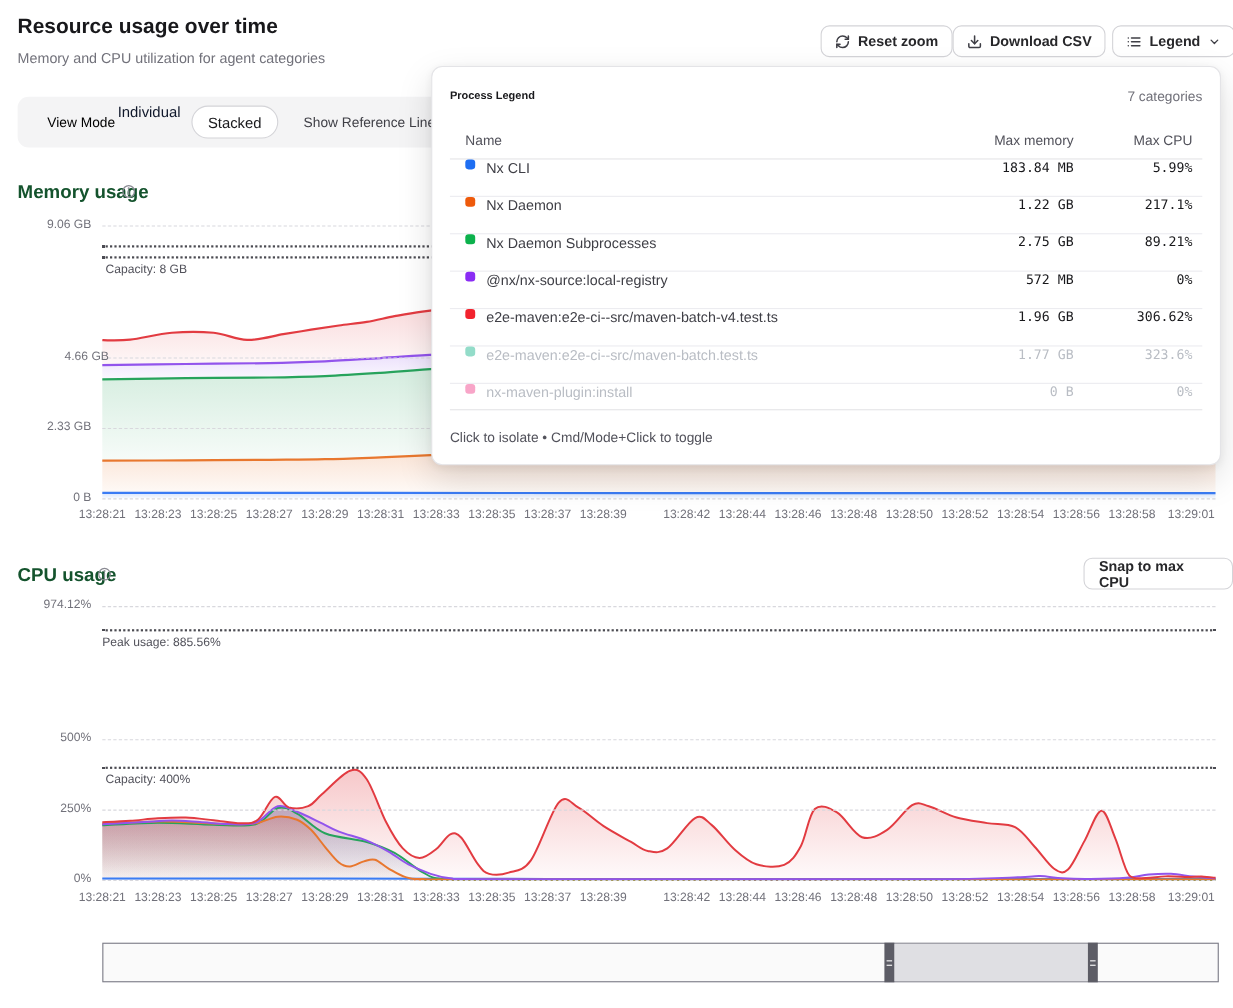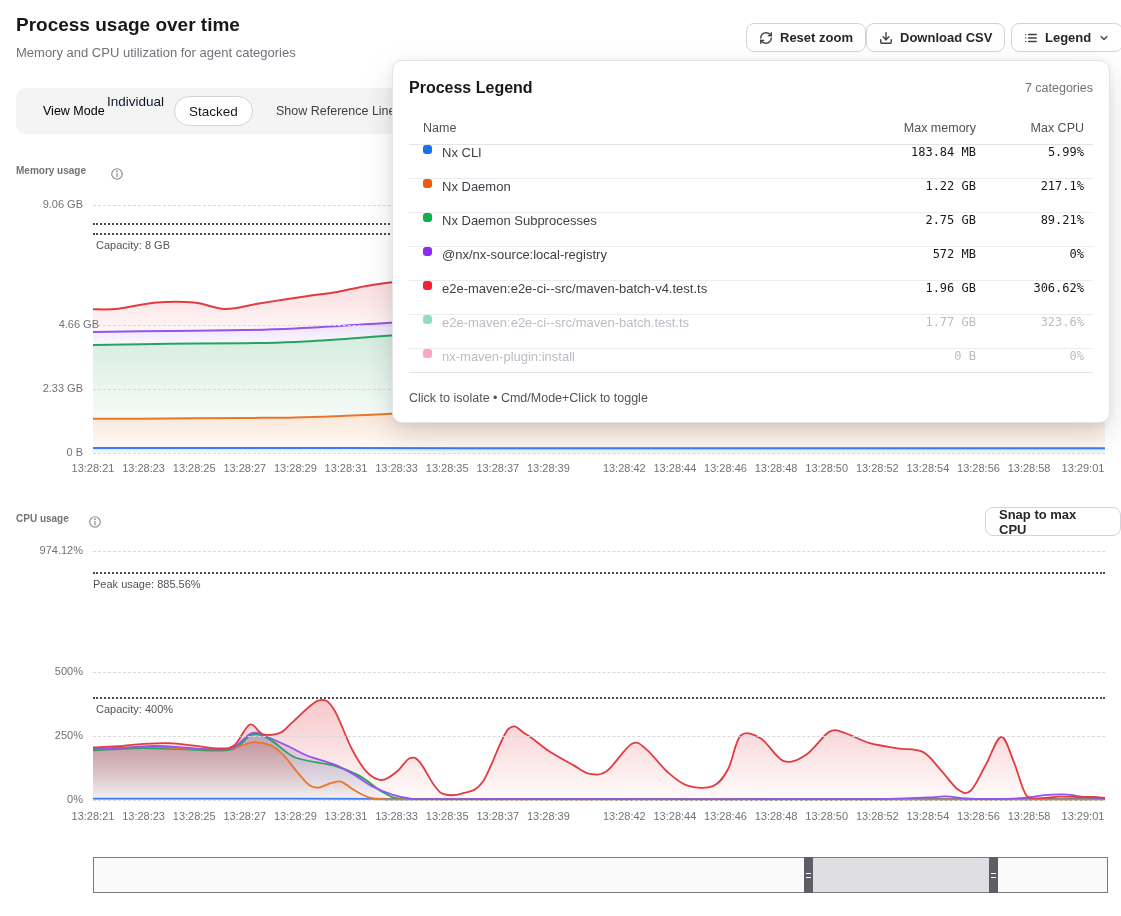--- a/index.html
+++ b/index.html
@@ -16,42 +16,42 @@
 
   
   .toolbar{position:absolute;left:16px;top:88px;width:1089px;height:46px;background:#f4f4f5;border-radius:10px}
   .toolbar-label{position:absolute;left:27px;top:16px;font-size:12.5px;color:#000000}
   .seg{position:absolute;top:6px;font-size:13.5px;color:#0f172a;cursor:pointer}
   .seg.selected{top:8px;height:30px;line-height:30px;padding:0 14px;background:#fff;
        border:1px solid #d4d4d8;border-radius:15px;color:#18181b;box-sizing:border-box}
   .toolbar-opt{position:absolute;left:260px;top:16px;font-size:12.5px;color:#3f3f46;cursor:pointer}
 
   
-  .sec-title{position:absolute;font-size:10px;font-weight:bold;color:#737373}
+  .sec-title{position:absolute;font-size:17px;font-weight:bold;color:#14532d}
   .info{position:absolute;cursor:pointer}
   .snap-btn{position:absolute;left:985px;top:507px;height:29px;display:flex;align-items:center;
        padding:0 13px;border:1px solid #d4d4d8;border-radius:8px;background:#fff;
        font-size:13px;font-weight:bold;color:#27272a;box-sizing:border-box;cursor:pointer}
 
   
   .chart{position:absolute;left:0;width:1121px}
   .chart svg{position:absolute;left:0;top:0}
   .gridline{position:absolute;height:0;border-top:1px dashed #d8d8dd}
   .refline{position:absolute;height:0;border-top:2px dotted #4b4b52}
   .y-tick{position:absolute;text-align:right;font-size:11px;color:#71717a}
   .x-tick{position:absolute;text-align:center;font-size:11px;color:#71717a;white-space:nowrap}
   .ref-label{position:absolute;font-size:11px;color:#52525b}
   .ref-label.right{text-align:left}
 
   
   .popup{position:absolute;left:392px;top:60px;width:718px;height:363px;background:#fff;
        border:1px solid #e4e4e7;border-radius:10px;box-sizing:border-box;padding:0 16px;z-index:20;
        box-shadow:0 12px 32px rgba(0,0,0,.13),0 2px 8px rgba(0,0,0,.06)}
   .popup-header{display:flex;justify-content:space-between;align-items:center;height:47px;padding-top:3px}
-  .popup-title{font-size:16px;font-weight:bold;color:#18181b}
+  .popup-title{font-size:10px;font-weight:bold;color:#18181b}
   .popup-count{font-size:12.5px;color:#71717a}
   .thead{display:flex;align-items:center;height:33px;border-bottom:1px solid #e4e4e7;
        color:#52525b;font-size:12.5px;padding:0 9px 0 14px}
   .lrow{display:flex;align-items:flex-start;height:33px;border-bottom:1px solid #ececf0;
        font-size:13px;color:#3f3f46;padding:0 9px 0 14px;cursor:pointer}
   .lrow:last-child{border-bottom:none}
   .col-name{flex:1}
   .col-mem{width:150px;text-align:right}
   .col-cpu{width:108px;text-align:right}
   .dot{width:9px;height:9px;border-radius:3px;margin-right:10px;flex:none}
@@ -64,21 +64,21 @@
   .brush{position:absolute;left:93px;top:857px;width:1015px;height:36px;background:#fafafa;
        border:1px solid #7a7a85;box-sizing:border-box}
   .brush-sel{position:absolute;top:0;height:34px;background:#dfdfe3;cursor:grab}
   .brush-handle{position:absolute;top:-1px;width:9px;height:36px;background:#5d5d66;
        display:flex;align-items:center;justify-content:center;cursor:ew-resize}
   .grip{width:5px;height:5px;border-top:1.5px solid #fff;border-bottom:1.5px solid #fff;box-sizing:border-box}
 </style>
 </head>
 <body>
 
-<div class="page-title">Process usage over time</div>
+<div class="page-title">Resource usage over time</div>
 <div class="page-subtitle">Memory and CPU utilization for agent categories</div>
 
 <div class="btn" style="left:746px">
   <svg viewBox="0 0 24 24" width="14" height="14" fill="none" stroke="#3f3f46" stroke-width="2.4" stroke-linecap="round" stroke-linejoin="round">
       <path d="M3 12a9 9 0 0 1 9-9 9.75 9.75 0 0 1 6.74 2.74L21 8"></path>
       <path d="M21 3v5h-5"></path>
       <path d="M21 12a9 9 0 0 1-9 9 9.75 9.75 0 0 1-6.74-2.74L3 16"></path>
       <path d="M3 21v-5h5"></path>
     </svg>
   <span>Reset zoom</span>

